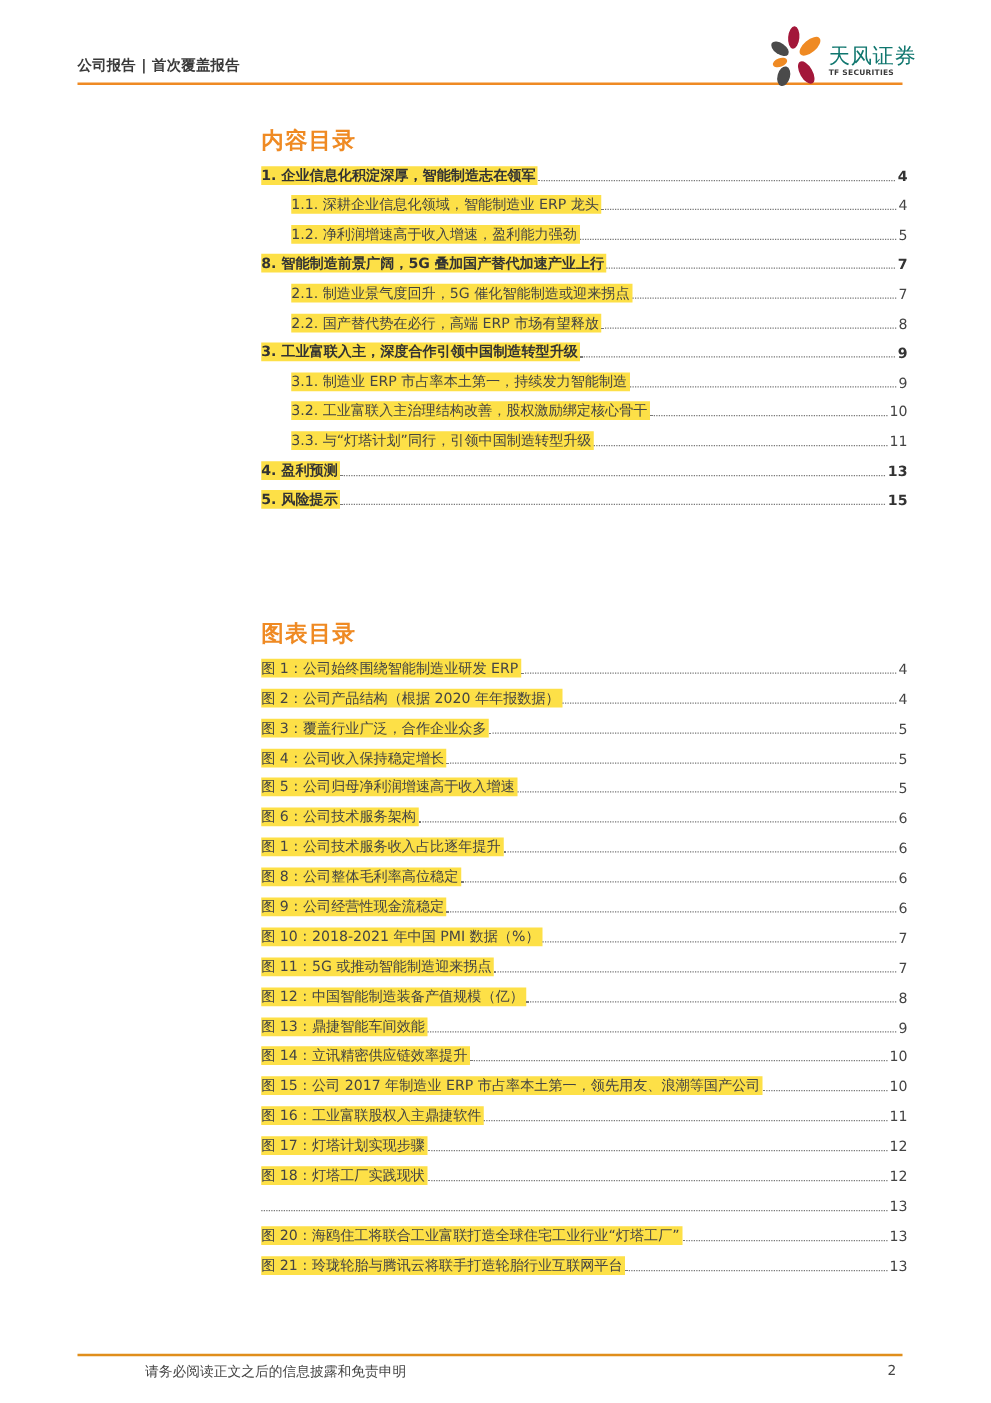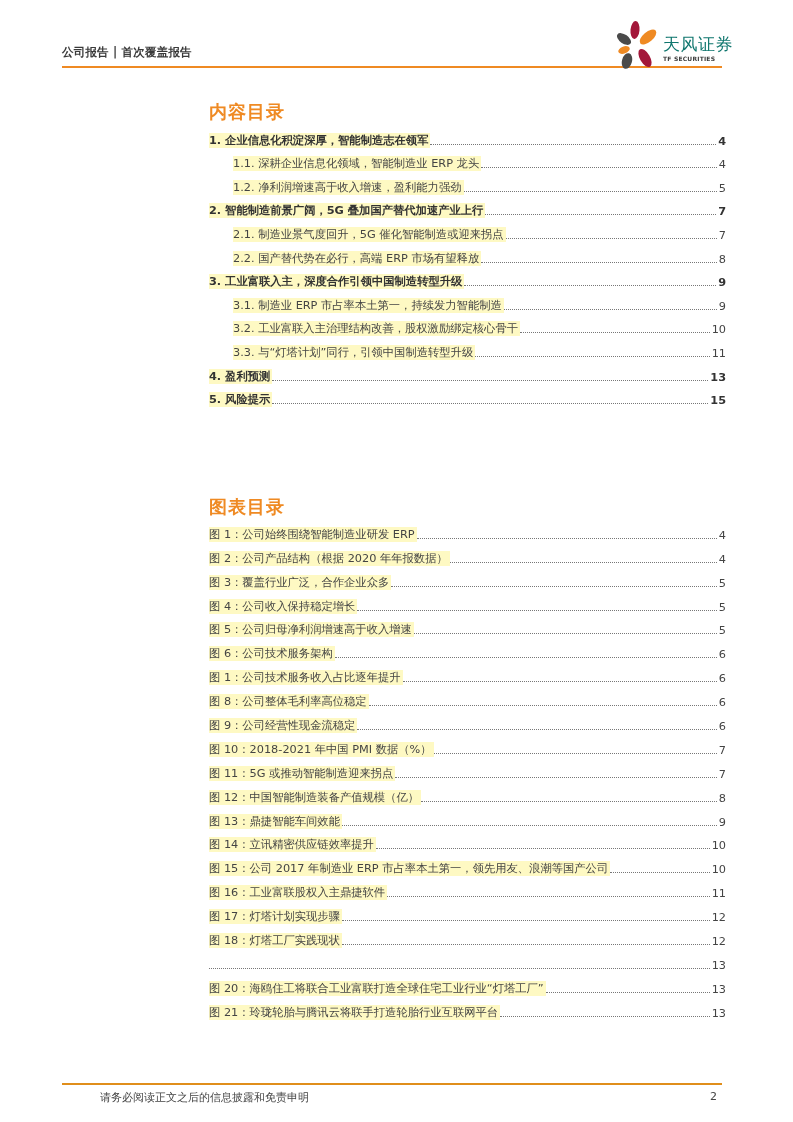--- a/index.html
+++ b/index.html
@@ -15,29 +15,29 @@
   .logo svg { position: absolute; left: 0; top: 0; }
   .logo-cn { position: absolute; left: 48px; top: 13px; font-size: 17px; color: #0f766e; letter-spacing: 0.5px; }
   .logo-en { position: absolute; left: 48px; top: 35px; font-size: 6px; color: #3b3b3b; letter-spacing: 0.2px; font-weight: bold; }
 
   .section-title { position: absolute; left: 209px; font-size: 18px; font-weight: bold; color: #ef8a23; letter-spacing: 1px; }
 
   .toc { position: absolute; left: 209px; width: 517px; }
   .toc-row { position: relative; display: flex; align-items: flex-end; height: 23.6px; font-size: 11.3px; white-space: nowrap; }
   .toc-row.l1 { font-weight: bold; color: #333333; }
   .toc-row.l2 { padding-left: 24px; color: #444444; }
-  .toc-label { flex: 0 0 auto; padding-right: 2px; background: #fef9c3; }
+  .toc-label { flex: 0 0 auto; padding-right: 2px; background: #fde047; }
   .toc-dots { flex: 1 1 auto; border-bottom: 1px dotted #777; margin-bottom: 3px; height: 1px; }
   .toc-page { flex: 0 0 auto; padding-left: 2px; text-align: right; }
 
   .fig { position: absolute; left: 209px; width: 517px; }
   .fig .toc-row { height: 23.9px; color: #444444; }
 
   .footer-line { position: absolute; left: 62px; top: 1083px; width: 660px; height: 2px; background: #e08e1b; }
-  .footer-text { position: absolute; left: 100px; top: 1090px; font-size: 11px; color: #444; }
+  .footer-text { position: absolute; left: 116px; top: 1090px; font-size: 11px; color: #444; }
   .footer-page { position: absolute; left: 710px; top: 1090px; font-size: 11px; color: #444; }
 </style>
 </head>
 <body>
 
 <div class="header">
   <div class="header-title">公司报告 | 首次覆盖报告</div>
   <div class="header-line"></div>
   <div class="logo">
     <svg width="46" height="50" viewBox="0 0 46 50">
@@ -65,21 +65,21 @@
       <span class="toc-label">1.1. 深耕企业信息化领域，智能制造业 ERP 龙头</span>
       <span class="toc-dots"></span>
       <span class="toc-page">4</span>
     </div>
   <div class="toc-row l2">
       <span class="toc-label">1.2. 净利润增速高于收入增速，盈利能力强劲</span>
       <span class="toc-dots"></span>
       <span class="toc-page">5</span>
     </div>
   <div class="toc-row l1">
-      <span class="toc-label">2. 智能制造前景广阔，5G 叠加国产替代加速产业上行</span>
+      <span class="toc-label">8. 智能制造前景广阔，5G 叠加国产替代加速产业上行</span>
       <span class="toc-dots"></span>
       <span class="toc-page">7</span>
     </div>
   <div class="toc-row l2">
       <span class="toc-label">2.1. 制造业景气度回升，5G 催化智能制造或迎来拐点</span>
       <span class="toc-dots"></span>
       <span class="toc-page">7</span>
     </div>
   <div class="toc-row l2">
       <span class="toc-label">2.2. 国产替代势在必行，高端 ERP 市场有望释放</span>

